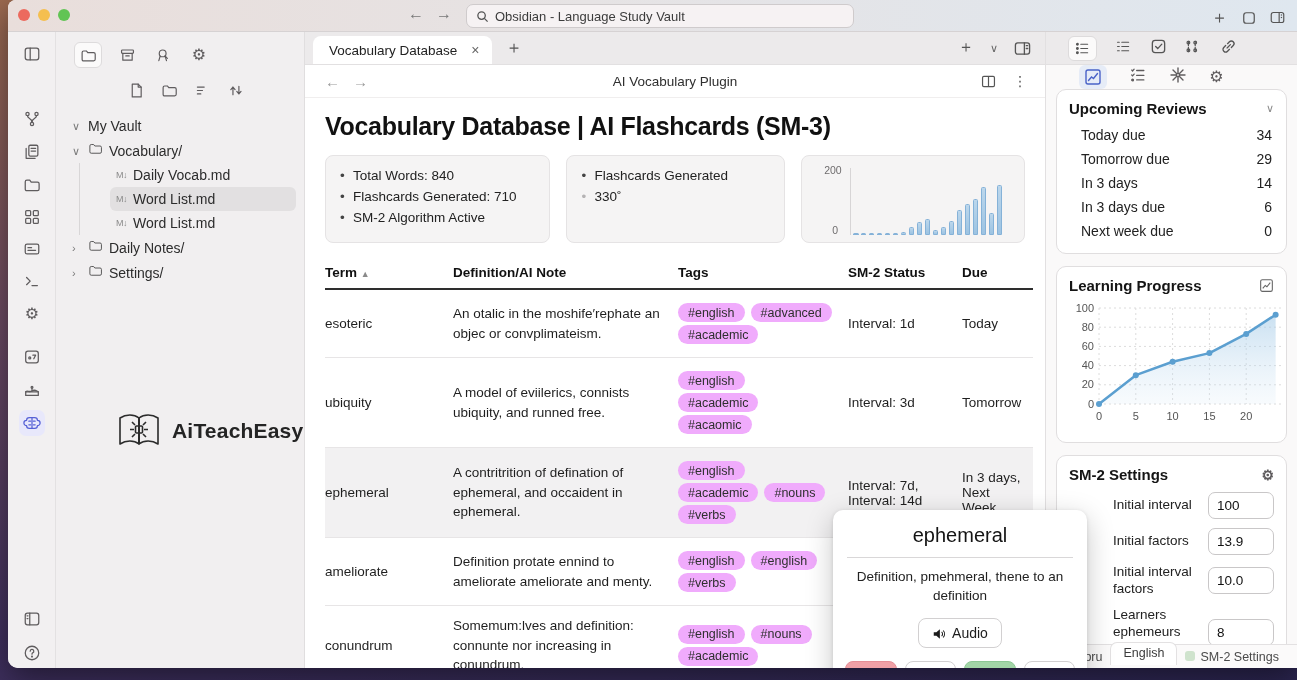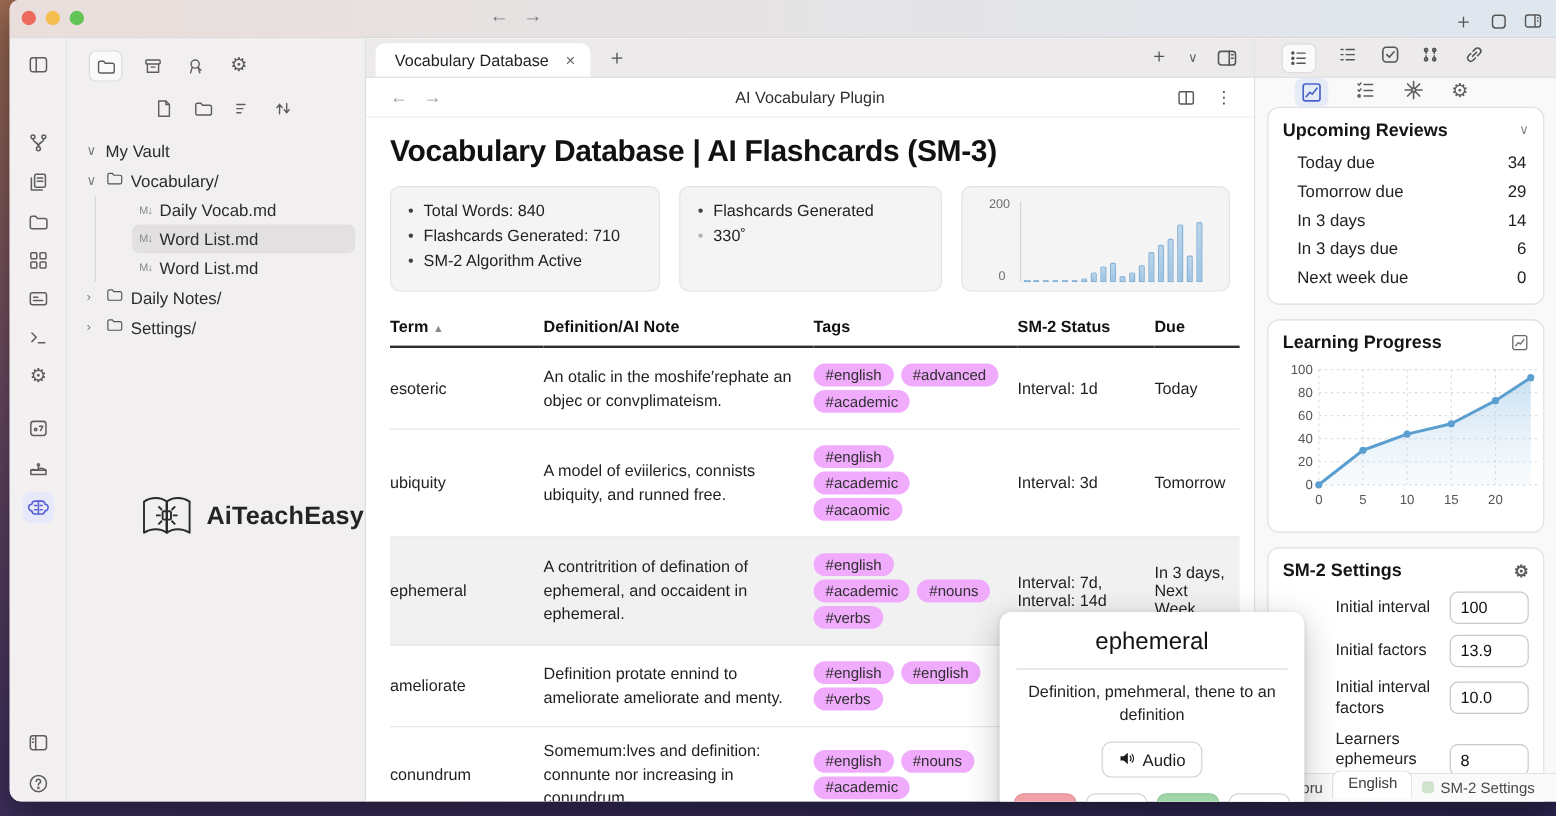--- a/index.html
+++ b/index.html
@@ -108,21 +108,21 @@
   .urow .val{ font-weight:500; }
   .sm2row{ display:flex; align-items:center; justify-content:space-between; margin:9px 0; }
   .sm2row .lbl{ font-size:13.5px; color:#222; line-height:1.25; }
   .sm2row input{ width:66px; height:27px; border:1px solid #c9c7c8; border-radius:7px; font-size:13.5px; padding:0 8px; background:#fff; color:#111; font-family:"Liberation Sans",sans-serif; }
   
   .popup{ position:absolute; left:825px; top:478px; width:254px; background:#fff; border-radius:10px;
     box-shadow:0 8px 28px rgba(0,0,0,.22), 0 1px 4px rgba(0,0,0,.12); z-index:40; padding:10px 12px 14px 12px; text-align:center; }
   .popup .pterm{ font-size:20px; color:#141414; padding:4px 0 10px 0; }
   .popup hr{ border:none; border-top:1px solid #d9d7d8; margin:0 2px 10px 2px; }
   .popup .pdef{ font-size:13.5px; color:#222; line-height:1.4; padding:0 4px 12px 4px; }
-  .audio-btn{ display:inline-flex; align-items:flex-start; gap:6px; border:1px solid #d2d0d1; border-radius:8px;
+  .audio-btn{ display:inline-flex; align-items:flex-end; gap:6px; border:1px solid #d2d0d1; border-radius:8px;
     background:#fff; padding:6px 13px; font-size:14px; color:#1c1c1c; margin-bottom:13px; }
   .audio-btn svg{ width:14px; height:14px; fill:#1c1c1c; }
   .pbtns{ display:flex; gap:8px; justify-content:center; }
   .pbtn{ border-radius:8px; border:1px solid #d2d0d1; background:#fff; font-size:14px; padding:6px 0; width:54px; color:#1c1c1c; font-family:"Liberation Sans",sans-serif; }
   .pbtn.again{ background:#f0a0a6; border-color:#e58e96; color:#7c222d; }
   .pbtn.good{ background:#a2d5a7; border-color:#8cc794; color:#1c5a2e; }
   
   .statusbar{ position:absolute; right:0; bottom:0; height:24px; background:#fbfafa; border-top:1px solid #e3e1e2;
     border-left:1px solid #e3e1e2; border-radius:6px 0 0 0; display:flex; align-items:center; gap:0; padding:0 10px 0 12px; z-index:30; font-size:12.5px; color:#4a4a4a; }
   .statusbar .sitem{ padding:0 8px; }
@@ -138,20 +138,27 @@
 
   <div class="titlebar">
     <div class="lights">
       <div class="light l-red"></div>
       <div class="light l-yellow"></div>
       <div class="light l-green"></div>
     </div>
     <div class="nav-arrows">
       <span>←</span>
       <span>→</span>
+    </div>
+    <div class="searchpill">
+      <svg width="13" height="13" viewBox="0 0 14 14" style="stroke:#555;fill:none;stroke-width:1.4">
+          <circle cx="6" cy="6" r="4"></circle>
+          <line x1="9" y1="9" x2="12.5" y2="12.5"></line>
+        </svg>
+      <span>Obsidian - Language Study Vault</span>
     </div>
     <div class="win-controls">
       <span style="font-size:17px">＋</span>
       <svg width="14" height="14" viewBox="0 0 16 16" style="stroke:#555;fill:none;stroke-width:1.4">
           <rect x="2" y="2" width="12" height="12" rx="3"></rect>
         </svg>
       <svg width="15" height="15" viewBox="0 0 18 16" style="stroke:#555;fill:none;stroke-width:1.4">
           <rect x="1.5" y="2" width="15" height="12" rx="2.5"></rect>
           <line x1="11" y1="2" x2="11" y2="14"></line>
           <line x1="13" y1="5" x2="14.5" y2="5"></line>

